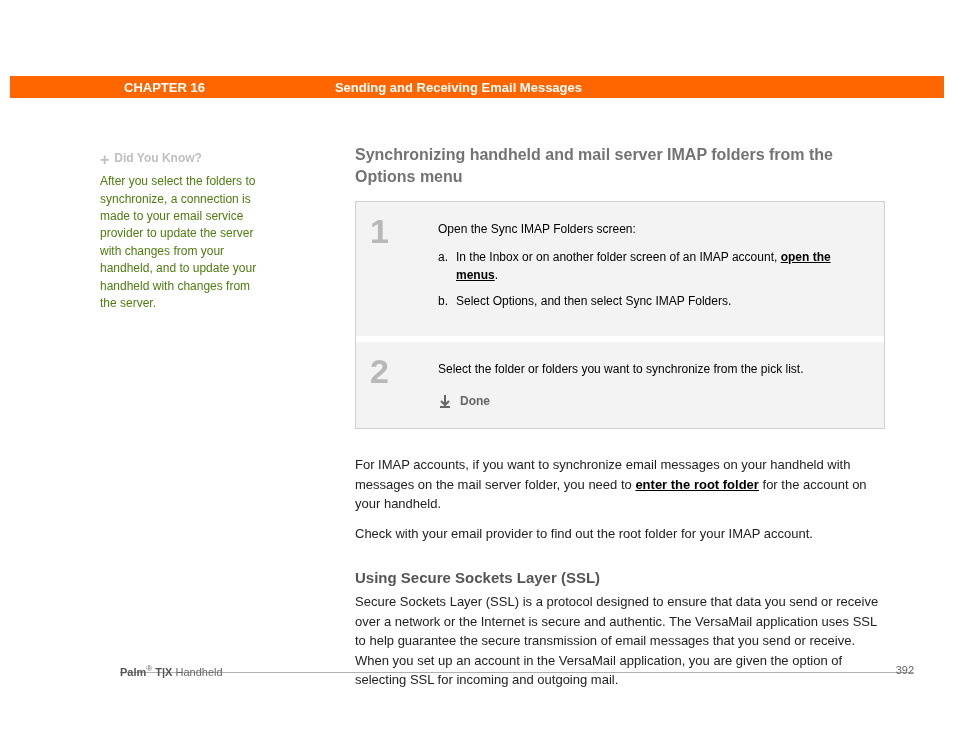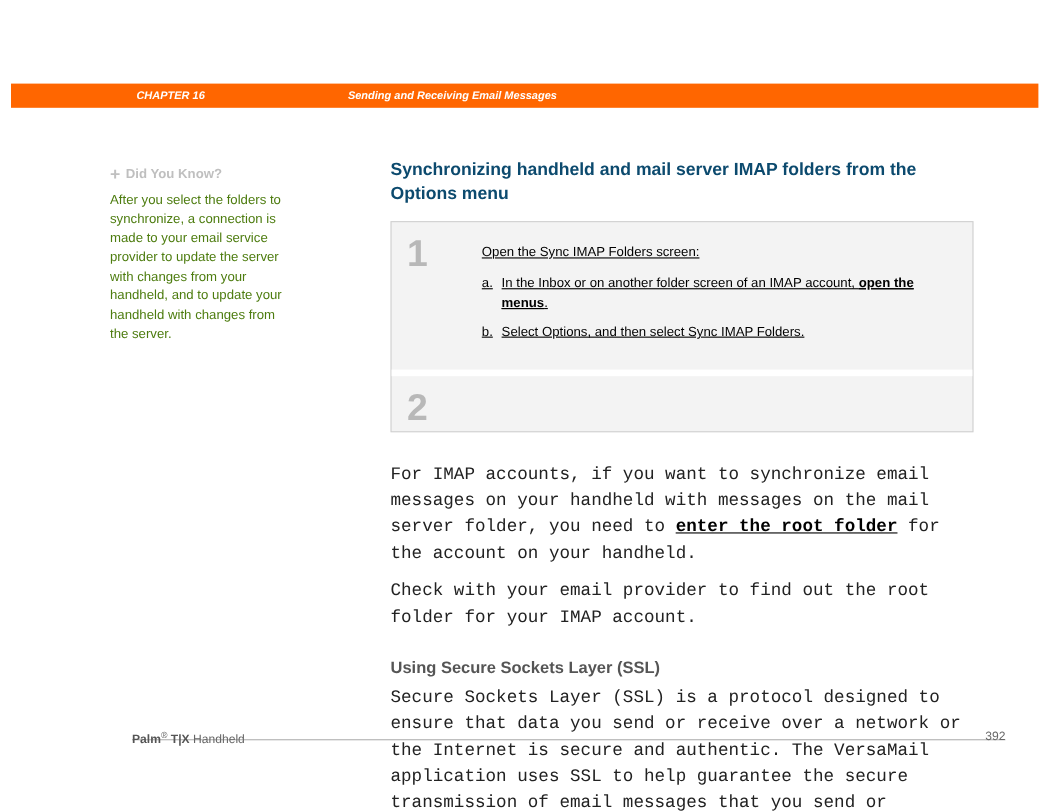--- a/index.html
+++ b/index.html
@@ -16,23 +16,22 @@
   .header-bar {
     position: absolute;
     top: 76px;
     left: 10px;
     right: 10px;
     height: 22px;
     background: #ff6600;
     display: flex;
     align-items: center;
     color: #fff;
-    font-size: 10px;
-    font-weight: bold;
-    font-style: italic;
+    font-size: 13px;
+    font-weight: bold;
   }
   .chapter { margin-left: 114px; }
   .chapter-title { margin-left: 130px; }
   .sidebar {
     position: absolute;
     left: 100px;
     top: 150px;
     width: 170px;
     font-size: 12px;
     line-height: 1.45;
@@ -56,21 +55,21 @@
   }
   .main {
     position: absolute;
     left: 355px;
     top: 144px;
     width: 530px;
   }
   .section-title {
     font-weight: bold;
     font-size: 16px;
-    color: #0c4a6e;
+    color: #737373;
     line-height: 1.35;
     margin-bottom: 14px;
   }
   .steps {
     border: 1px solid #d0d0d0;
     background: #f3f3f3;
   }
   .step {
     display: flex;
     padding: 4px 0;
@@ -84,21 +83,20 @@
     font-weight: bold;
     color: #b8b8b8;
     line-height: 1;
     padding: 8px 0 0 14px;
   }
   .step-body {
     flex: 1;
     font-size: 12px;
     padding: 14px 18px 14px 0;
     line-height: 1.5;
-    text-decoration: underline;
   }
   .step-body .lead { margin-bottom: 10px; }
   .sub-list { margin: 0; padding: 0; }
   .sub-item { display: flex; margin-bottom: 8px; }
   .sub-letter { width: 18px; flex-shrink: 0; }
   .sub-text { flex: 1; }
   .link {
     text-decoration: underline;
     font-weight: bold;
     color: #000;
@@ -120,25 +118,24 @@
   .body-section {
     margin-top: 26px;
   }
   .body-heading {
     font-weight: bold;
     font-size: 15px;
     color: #555;
     margin-bottom: 6px;
   }
   .body-text {
-    font-size: 16px;
+    font-size: 13px;
     line-height: 1.5;
     color: #222;
     margin-bottom: 10px;
-    font-family: Liberation Mono, monospace;
   }
   .footer-rule {
     position: absolute;
     left: 120px;
     right: 40px;
     top: 672px;
     border-top: 1px solid #b0b0b0;
   }
   .footer {
     position: absolute;
@@ -186,20 +183,31 @@
           <div class="sub-item">
             <div class="sub-letter">b.</div>
             <div class="sub-text">Select Options, and then select Sync IMAP Folders.</div>
           </div>
         </div>
       </div>
     </div>
 
     <div class="step">
       <div class="step-num">2</div>
+      <div class="step-body">
+        <div class="lead">Select the folder or folders you want to synchronize from the pick list.</div>
+        <div class="done-row">
+          <svg class="done-icon" viewBox="0 0 14 14">
+            <line x1="7" y1="1" x2="7" y2="10" stroke="#666" stroke-width="2"></line>
+            <polyline points="3,7 7,11 11,7" fill="none" stroke="#666" stroke-width="2"></polyline>
+            <line x1="2" y1="13" x2="12" y2="13" stroke="#666" stroke-width="2"></line>
+          </svg>
+          <span>Done</span>
+        </div>
+      </div>
     </div>
   </div>
 
   <div class="body-section">
     <div class="body-text">
       <span>For IMAP accounts, if you want to synchronize email messages on your handheld with messages on the mail server folder, you need to </span><span class="link">enter the root folder</span><span> for the account on your handheld.</span>
     </div>
     <div class="body-text">Check with your email provider to find out the root folder for your IMAP account.</div>
   </div>
 

